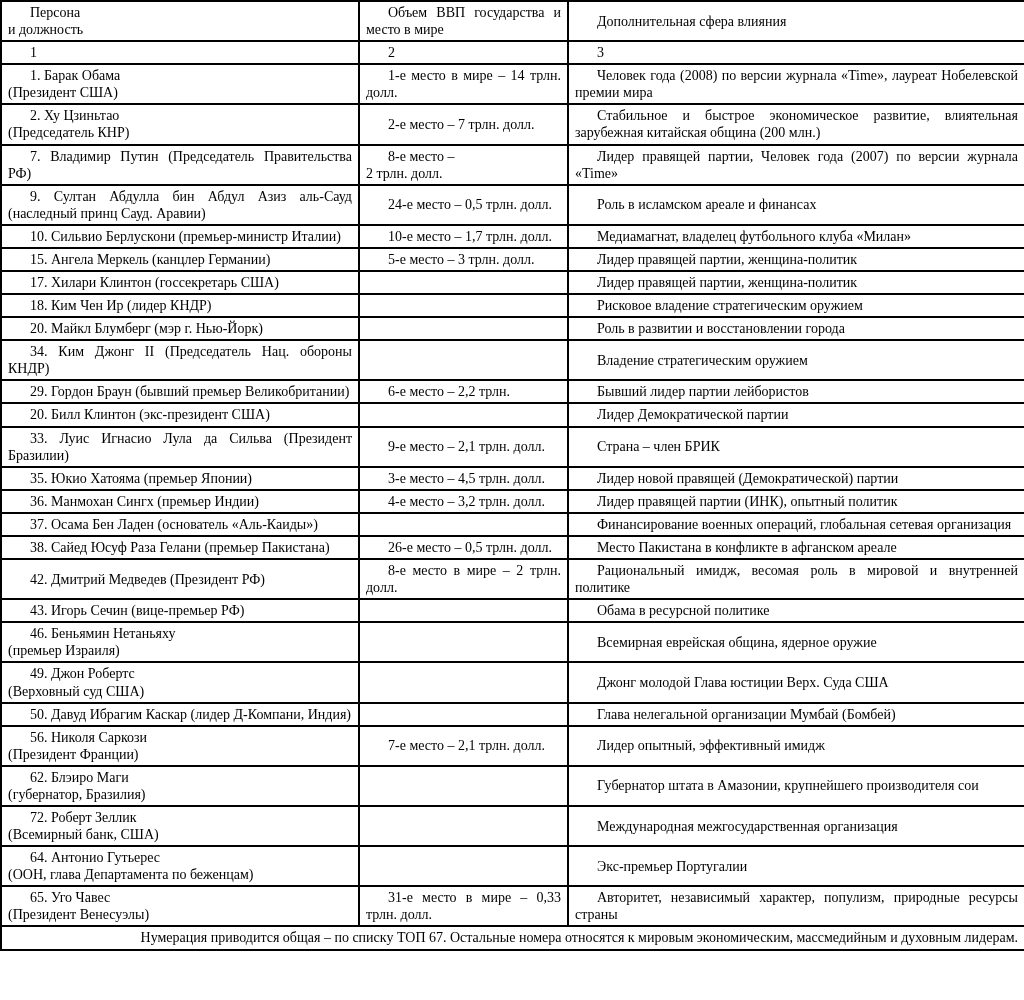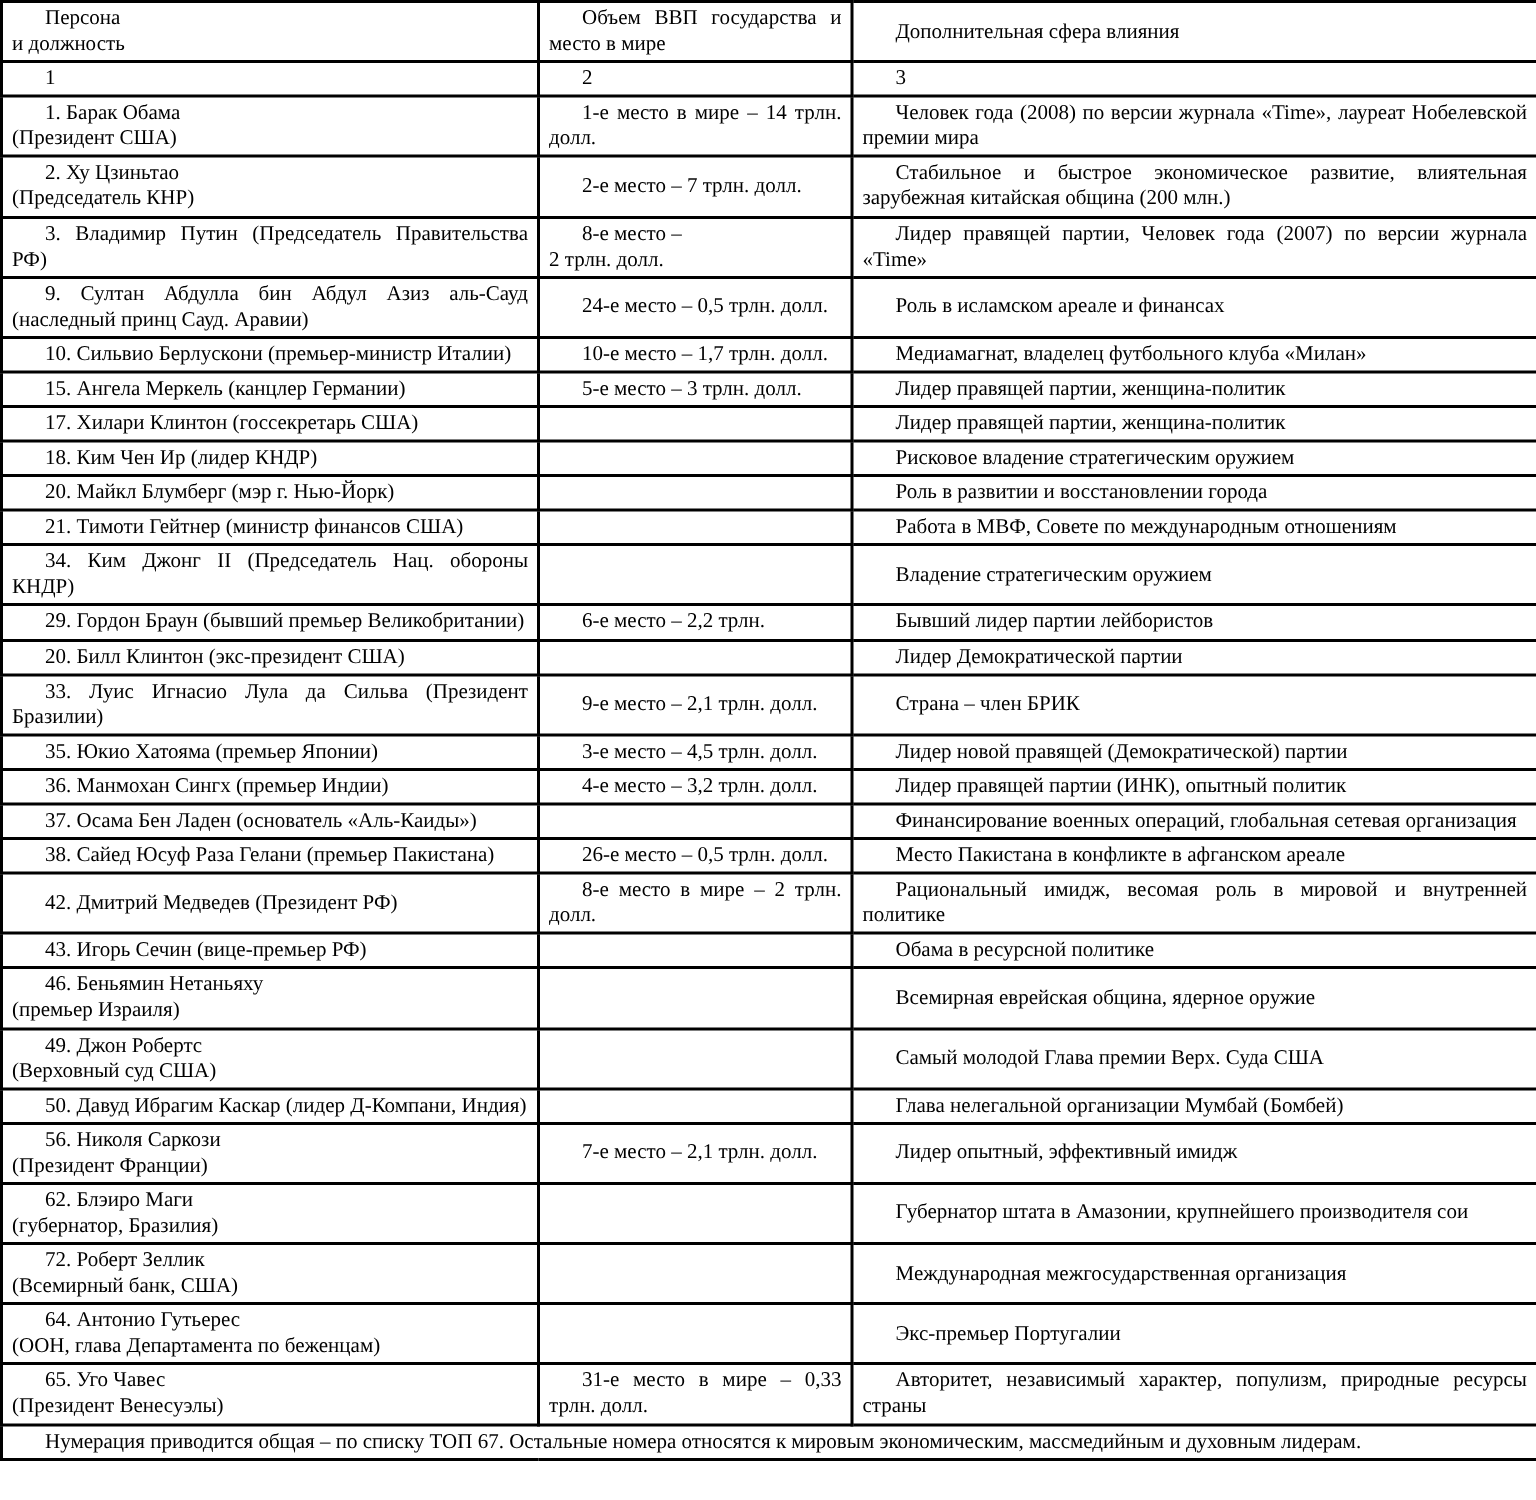--- a/index.html
+++ b/index.html
@@ -29,21 +29,21 @@
     text-align: justify;
     text-indent: 22px;
     white-space: pre-line;
     font-weight: normal;
     overflow: hidden;
   }
   table.influence-table tr.numbers-row td {
     text-align: left;
   }
   table.influence-table tfoot td {
-    text-align: left;
+    text-align: right;
   }
   col.col-person   { width: 358px; }
   col.col-gdp      { width: 209px; }
   col.col-influence{ width: 457px; }
 </style>
 </head>
 <body>
 
 <div class="doc">
   <table class="influence-table">
@@ -74,21 +74,21 @@
   </tr>
 
   <tr>
     <td>2. Ху Цзиньтао
 (Председатель КНР)</td>
     <td>2-е место – 7 трлн. долл.</td>
     <td>Стабильное и быстрое экономическое развитие, влиятельная зарубежная китайская община (200 млн.)</td>
   </tr>
 
   <tr>
-    <td>3. Владимир Путин (Председатель Правительства РФ)</td>
+    <td>7. Владимир Путин (Председатель Правительства РФ)</td>
     <td>8-е место –
 2 трлн. долл.</td>
     <td>Лидер правящей партии, Человек года (2007) по версии журнала «Time»</td>
   </tr>
 
   <tr>
     <td>9. Султан Абдулла бин Абдул Азиз аль-Сауд (наследный принц Сауд. Аравии)</td>
     <td>24-е место – 0,5 трлн. долл.</td>
     <td>Роль в исламском ареале и финансах</td>
   </tr>
@@ -116,25 +116,20 @@
     <td></td>
     <td>Рисковое владение стратегическим оружием</td>
   </tr>
 
   <tr>
     <td>20. Майкл Блумберг (мэр г. Нью-Йорк)</td>
     <td></td>
     <td>Роль в развитии и восстановлении города</td>
   </tr>
 
-  <tr>
-    <td>21. Тимоти Гейтнер (министр финансов США)</td>
-    <td></td>
-    <td>Работа в МВФ, Совете по международным отношениям</td>
-  </tr>
 
   <tr>
     <td>34. Ким Джонг II (Председатель Нац. обороны КНДР)</td>
     <td></td>
     <td>Владение стратегическим оружием</td>
   </tr>
 
   <tr>
     <td>29. Гордон Браун (бывший премьер Великобритании)</td>
     <td>6-е место – 2,2 трлн.</td>
@@ -193,21 +188,21 @@
     <td>46. Беньямин Нетаньяху
 (премьер Израиля)</td>
     <td></td>
     <td>Всемирная еврейская община, ядерное оружие</td>
   </tr>
 
   <tr>
     <td>49. Джон Робертс
 (Верховный суд США)</td>
     <td></td>
-    <td>Самый молодой Глава премии Верх. Суда США</td>
+    <td>Джонг молодой Глава юстиции Верх. Суда США</td>
   </tr>
 
   <tr>
     <td>50. Давуд Ибрагим Каскар (лидер Д-Компани, Индия)</td>
     <td></td>
     <td>Глава нелегальной организации Мумбай (Бомбей)</td>
   </tr>
 
   <tr>
     <td>56. Николя Саркози

